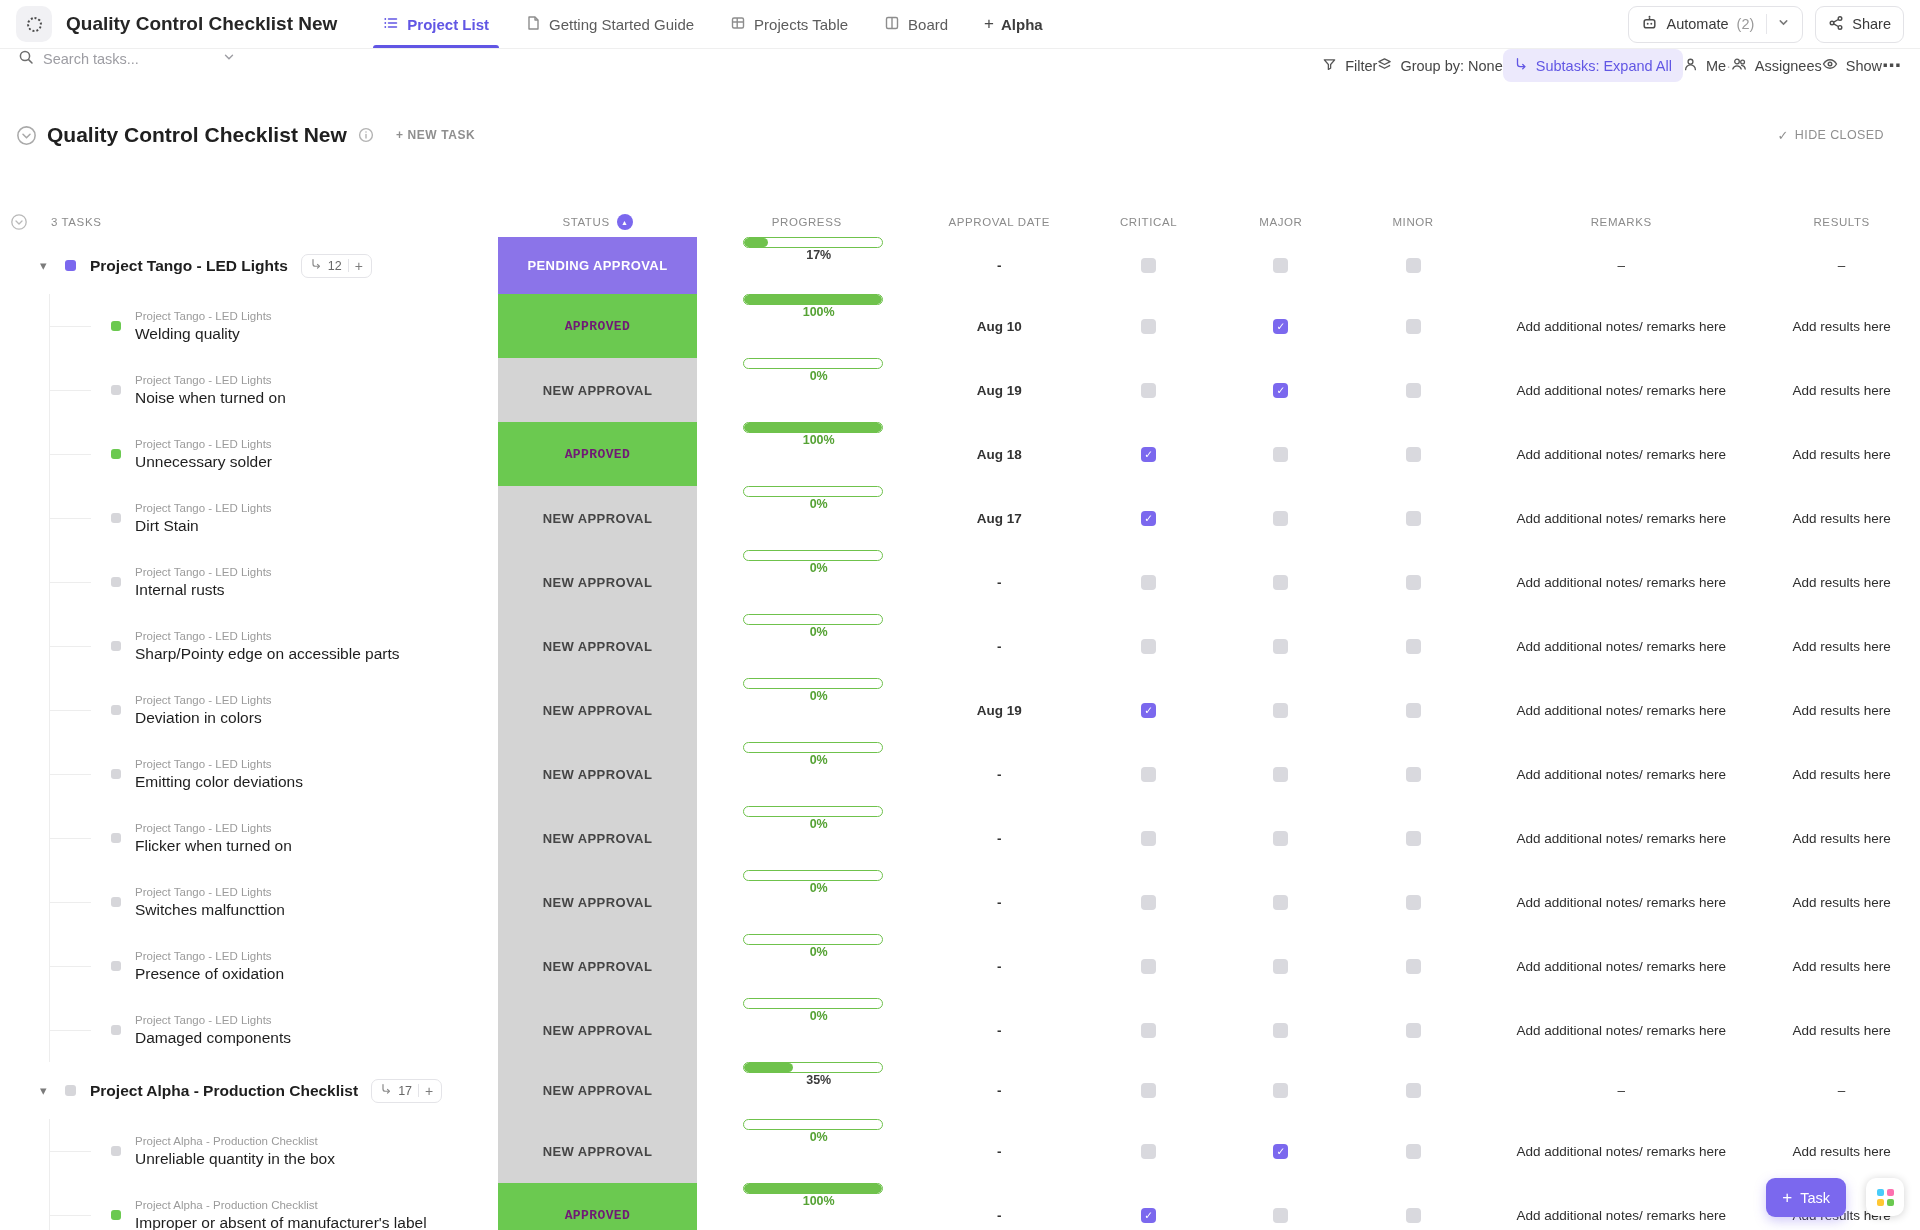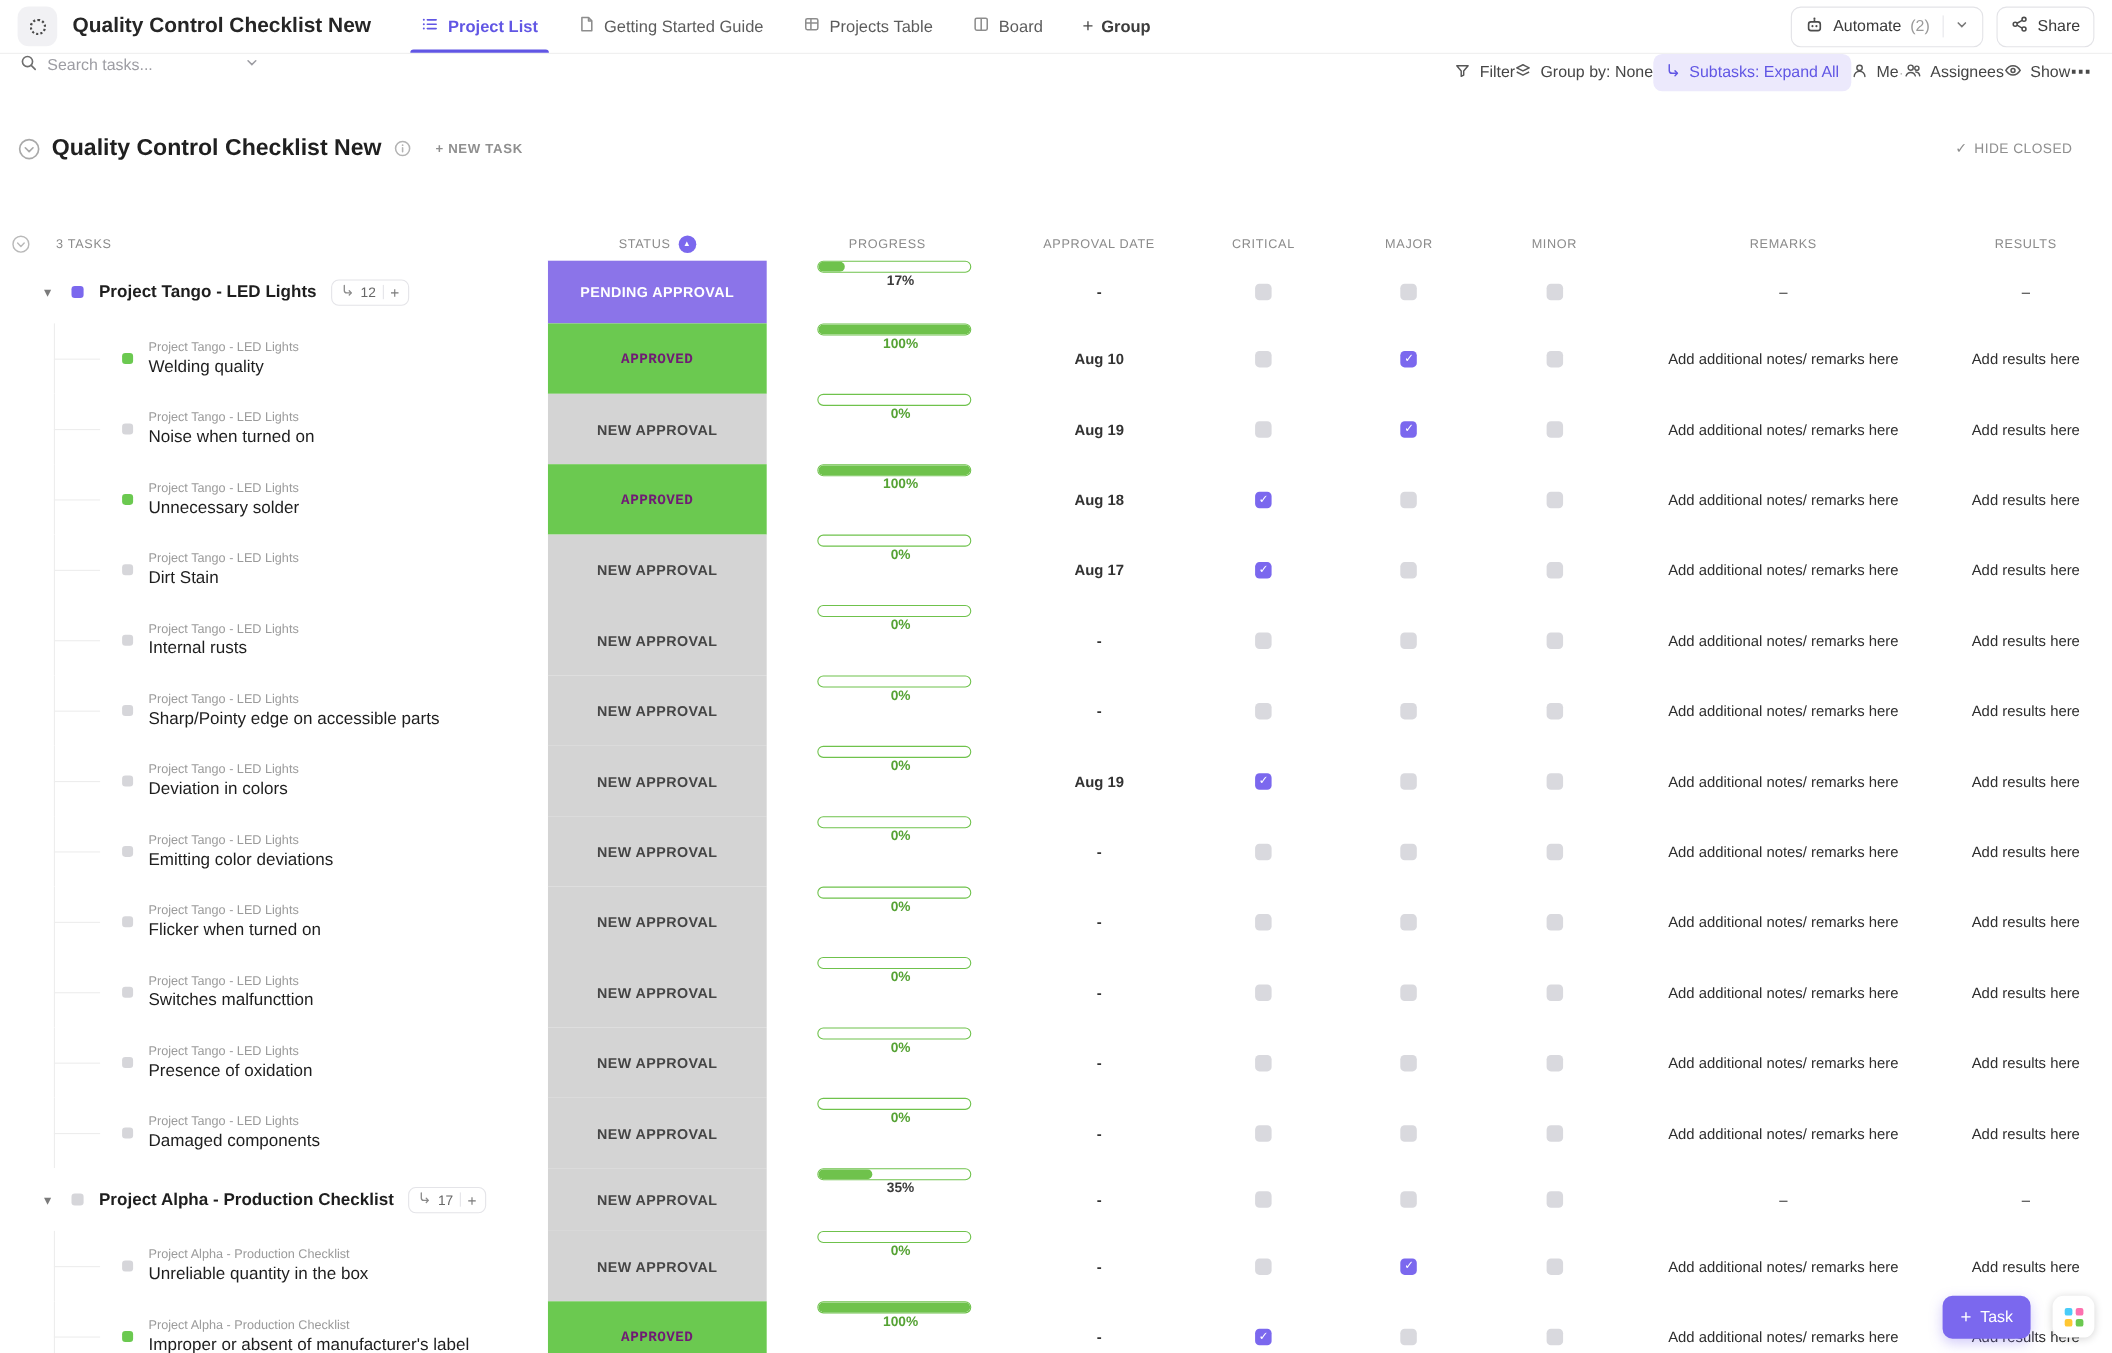--- a/index.html
+++ b/index.html
@@ -145,21 +145,21 @@
       <span><svg width="16" height="16" viewBox="0 0 16 16" fill="none" stroke="currentColor" stroke-width="1.4">
             <rect x="2.5" y="2.5" width="11" height="11" rx="1.5"></rect>
             <path d="M8 2.5v11"></path>
           </svg></span>
       <span>Board</span>
     </div>
   </div>
 
   <div class="add-view">
     <span class="plus">+</span>
-    <span>Group</span>
+    <span>Alpha</span>
   </div>
 
   <div class="topbar-right">
     <div class="pill-btn">
       <span><svg width="17" height="17" viewBox="0 0 16 16" fill="none" stroke="currentColor" stroke-width="1.4">
             <rect x="3" y="5.5" width="10" height="7.5" rx="2"></rect>
             <circle cx="6.3" cy="9.2" r="0.9" fill="currentColor" stroke="none"></circle>
             <circle cx="9.7" cy="9.2" r="0.9" fill="currentColor" stroke="none"></circle>
             <path d="M8 5.5V3.4"></path>
             <circle cx="8" cy="2.6" r="0.9" fill="currentColor" stroke="none"></circle>

